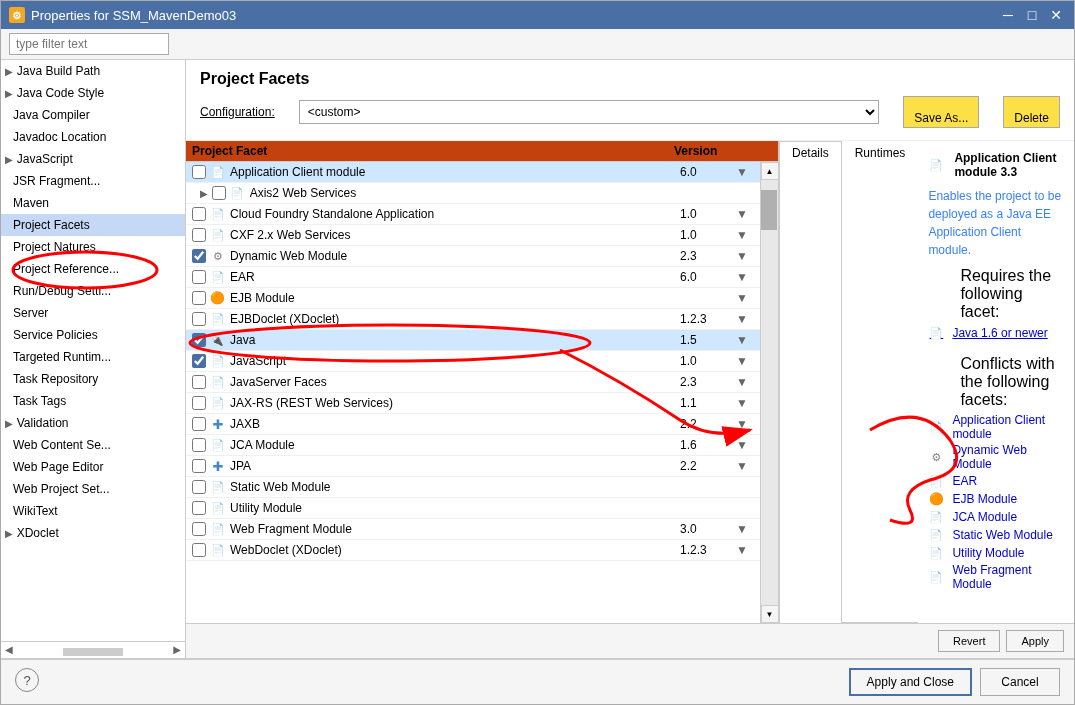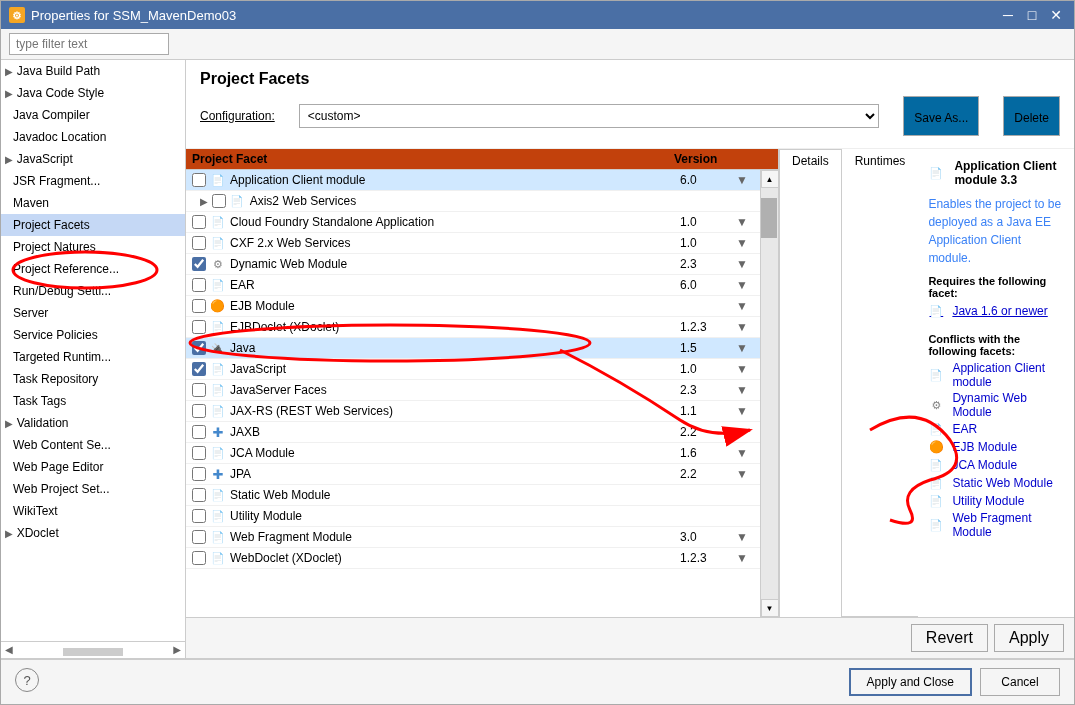--- a/index.html
+++ b/index.html
@@ -27,21 +27,21 @@
     .sidebar-item.selected { background: #c5d8f5; }
     .sidebar-item.has-arrow { padding-left: 4px; }
     .sidebar-arrow { font-size: 10px; color: #666; }
 
     .content-panel { flex: 1; display: flex; flex-direction: column; overflow: hidden; background: #fff; }
     .content-header { padding: 10px 14px 6px; border-bottom: 1px solid #eee; }
     .content-title { font-size: 16px; font-weight: bold; color: #000; margin-bottom: 8px; }
     .config-row { display: flex; align-items: center; gap: 24px; margin-bottom: 6px; }
     .config-label { font-size: 12px; text-decoration: underline; }
     .config-select { flex: 1; border: 1px solid #aaa; padding: 2px 4px; background: white; height: 24px; }
-    .config-btn { border: 1px solid #aaa; background: #0369a1; padding: 14px 10px; cursor: pointer; height: 40px; }
+    .config-btn { border: 1px solid #aaa; background: #fde047; padding: 14px 10px; cursor: pointer; height: 32px; }
 
     .table-container { flex: 1; display: flex; overflow: hidden; }
     .facets-list { flex: 1; display: flex; flex-direction: column; border-right: 1px solid #ccc; overflow: hidden; }
     .table-header { display: flex; background: #c2410c; border-bottom: 1px solid #ccc; padding: 3px 6px; }
     .col-facet { flex: 1; font-weight: bold; font-size: 12px; }
     .col-version { width: 80px; font-weight: bold; font-size: 12px; }
     .col-scroll { width: 18px; }
 
     .facets-scroll { flex: 1; overflow-y: auto; overflow-x: hidden; }
     .facet-row { display: flex; align-items: center; padding: 2px 6px; border-bottom: 1px solid #f0f0f0; cursor: pointer; }
@@ -52,26 +52,26 @@
     .facet-version-drop { width: 24px; display: flex; align-items: center; justify-content: center; color: #666; }
     .facet-highlighted { background: #d0e8ff; }
 
     .details-panel { width: 295px; display: flex; overflow: hidden; }
     .details-tabs { display: flex; border-bottom: 1px solid #ccc; }
     .details-tab { padding: 4px 12px; cursor: pointer; border: 1px solid transparent; border-bottom: none; font-size: 12px; }
     .details-tab.active { background: #fff; border-color: #ccc; border-bottom-color: #fff; margin-bottom: -1px; }
     .details-content { flex: 1; padding: 10px; overflow-y: auto; }
     .details-title { font-weight: bold; font-size: 12px; margin-bottom: 8px; display: flex; align-items: center; gap: 6px; }
     .details-text { font-size: 12px; line-height: 1.5; margin-bottom: 8px; color: #3b82f6; }
-    .details-section { font-size: 11px; font-weight: bold; margin-bottom: 4px; }
+    .details-section { font-size: 16px; font-weight: normal; margin-bottom: 4px; margin-left: 32px; }
     .details-link { color: #0000cc; text-decoration: underline; cursor: pointer; font-size: 12px; display: flex; align-items: center; gap: 4px; }
     .details-conflict { font-size: 12px; display: flex; align-items: center; gap: 4px; margin-bottom: 2px; cursor: pointer; color: #0000cc; }
 
     .bottom-bar { border-top: 1px solid #ccc; padding: 6px 10px; display: flex; justify-content: flex-end; gap: 6px; background: #f5f5f5; }
-    .bottom-btn { border: 1px solid #aaa; background: #f5f5f5; padding: 4px 14px; cursor: pointer; font-size: 16px; }
+    .bottom-btn { border: 1px solid #aaa; background: #f5f5f5; padding: 4px 14px; cursor: pointer; font-size: 11px; }
 
     .dialog-footer { border-top: 2px solid #ccc; padding: 8px 14px; display: flex; justify-content: flex-end; gap: 8px; background: #f5f5f5; }
     .footer-btn { border: 1px solid #aaa; background: #f5f5f5; padding: 5px 16px; cursor: pointer; font-size: 12px; min-width: 80px; }
     .footer-btn.primary { border: 2px solid #4a6fa5; }
 
     .help-icon { width: 24px; height: 24px; border-radius: 50%; border: 1px solid #888; display: flex; align-items: center; justify-content: center; cursor: pointer; font-size: 13px; color: #555; }
 
     .scrollbar-area { width: 18px; background: #f5f5f5; border-left: 1px solid #ccc; display: flex; flex-direction: column; align-items: center; }
     .scroll-btn-top { width: 18px; height: 18px; display: flex; align-items: center; justify-content: center; border: 1px solid #ccc; cursor: pointer; font-size: 8px; }
     .scroll-track { flex: 1; width: 18px; background: #e8e8e8; position: relative; }

